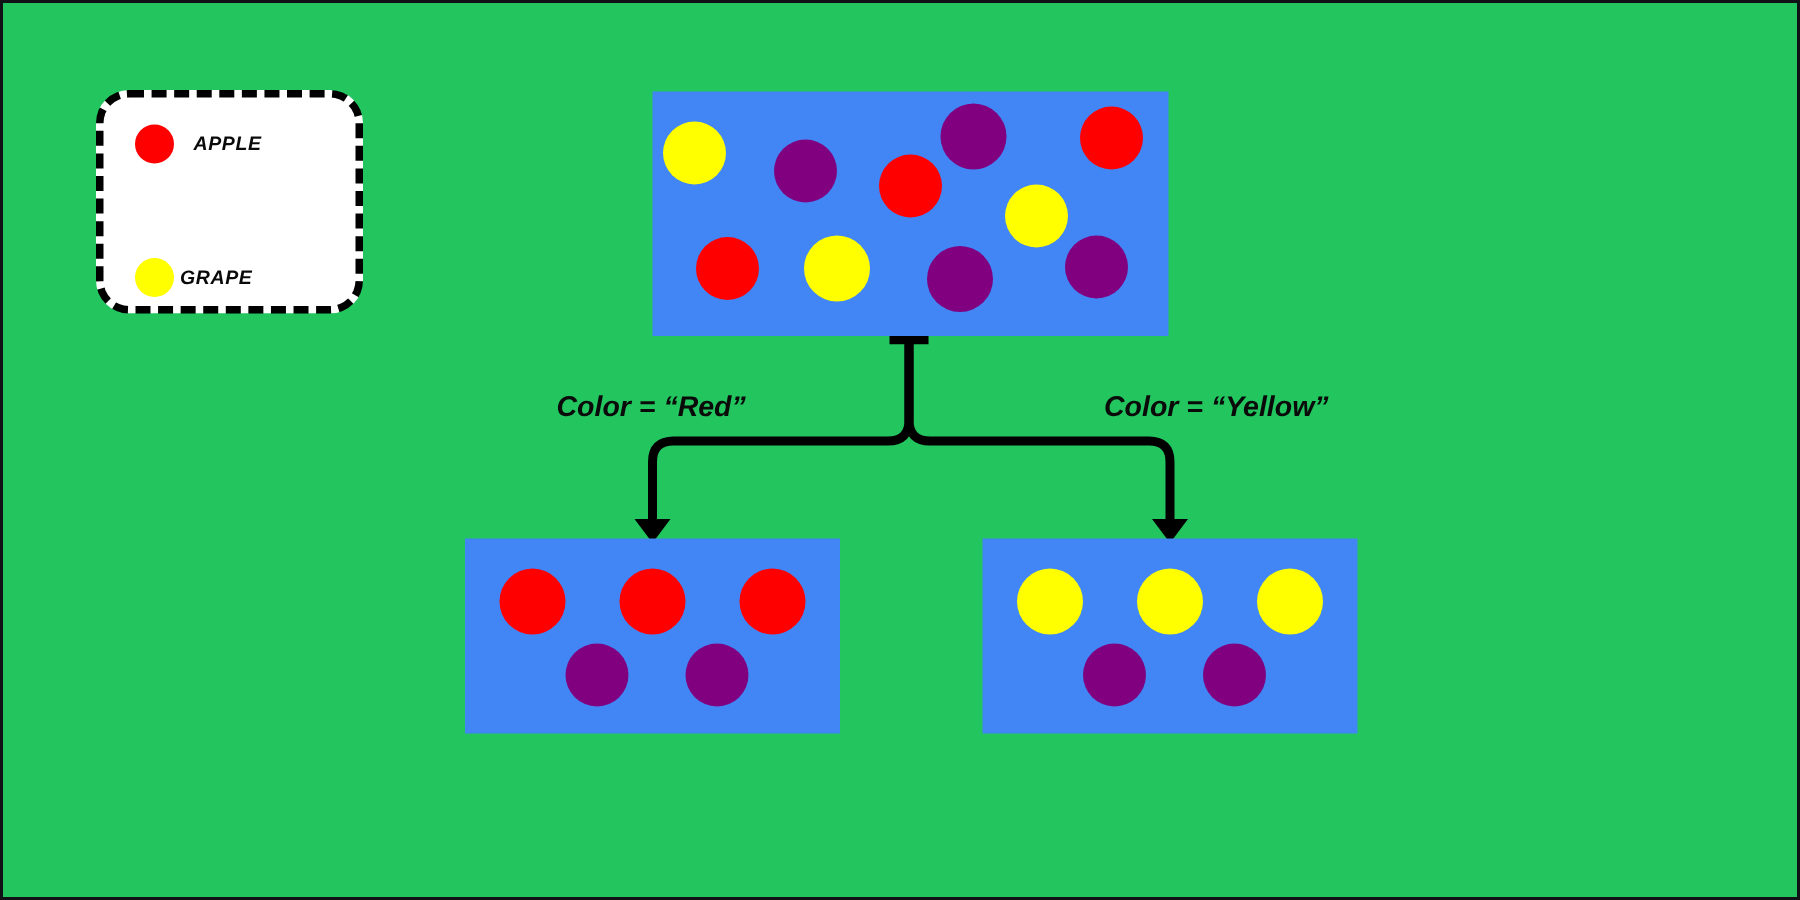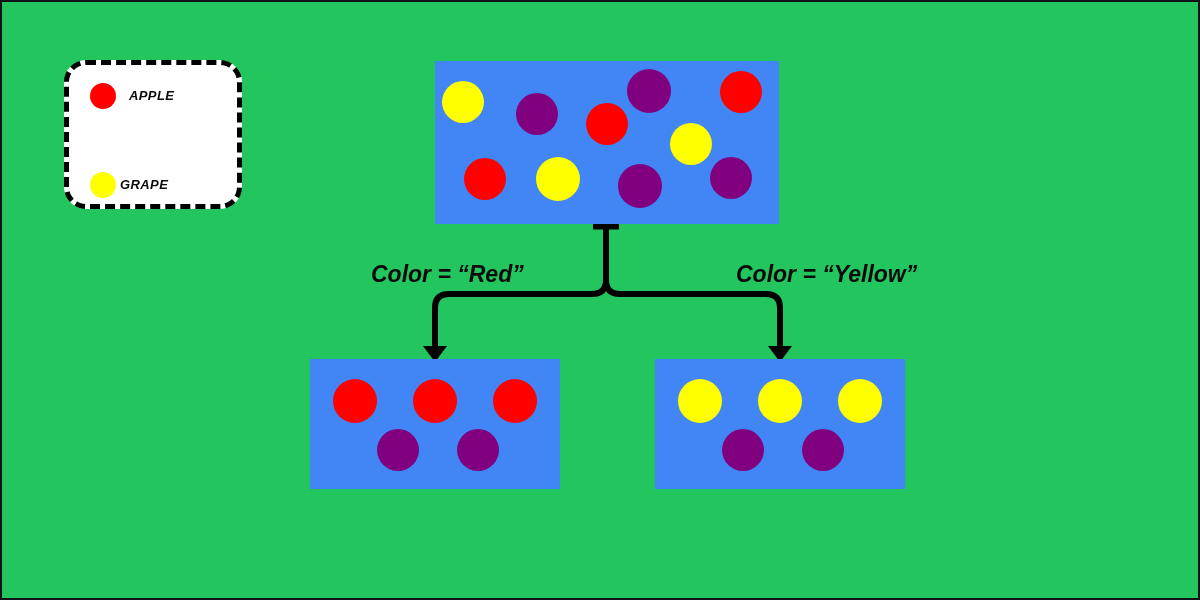--- a/index.html
+++ b/index.html
@@ -73,21 +73,21 @@
   #edges {
     position: absolute;
     left: 0;
     top: 0;
     width: 1200px;
     height: 600px;
     pointer-events: none;
   }
   .edge-label {
     position: absolute;
-    font-size: 23px;
+    font-size: 19px;
     font-weight: bold;
     color: #0a0a0a;
     white-space: nowrap;
   }
 </style>
 </head>
 <body>
 
 <div id="canvas" style="background: #22c55e; font-style: italic;">
 

